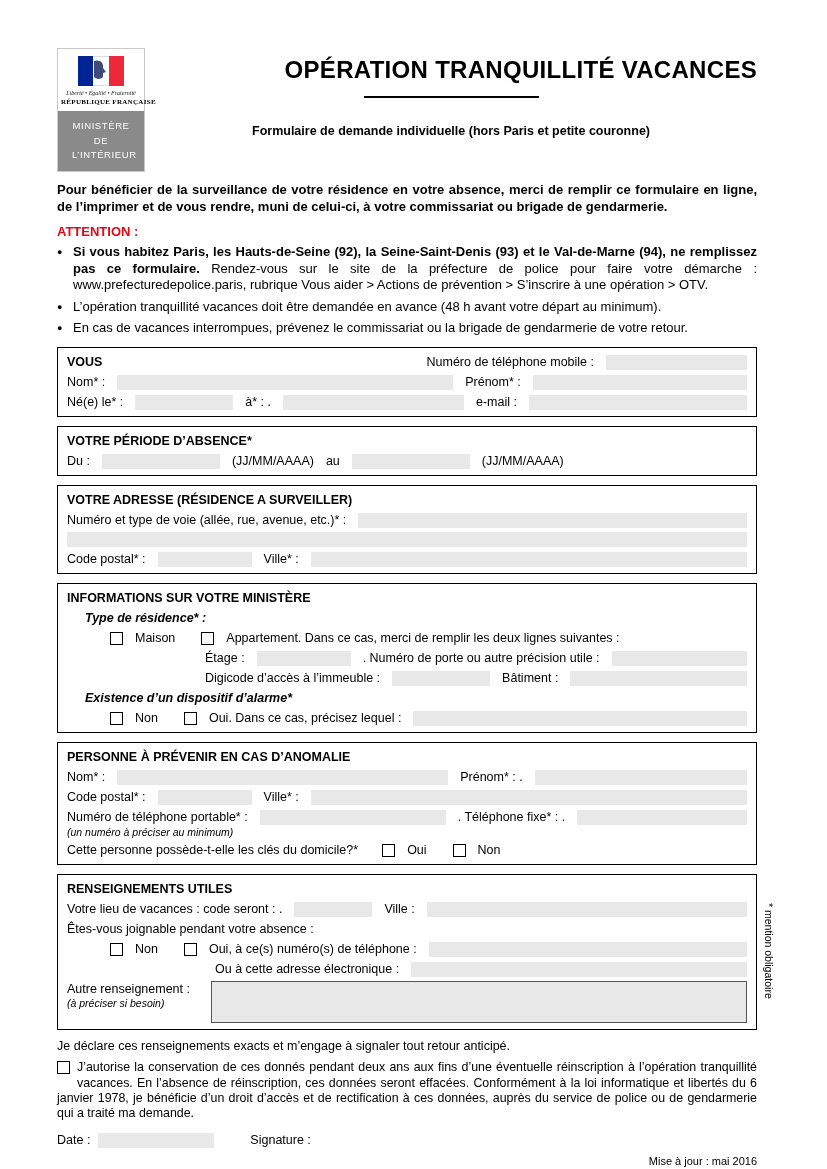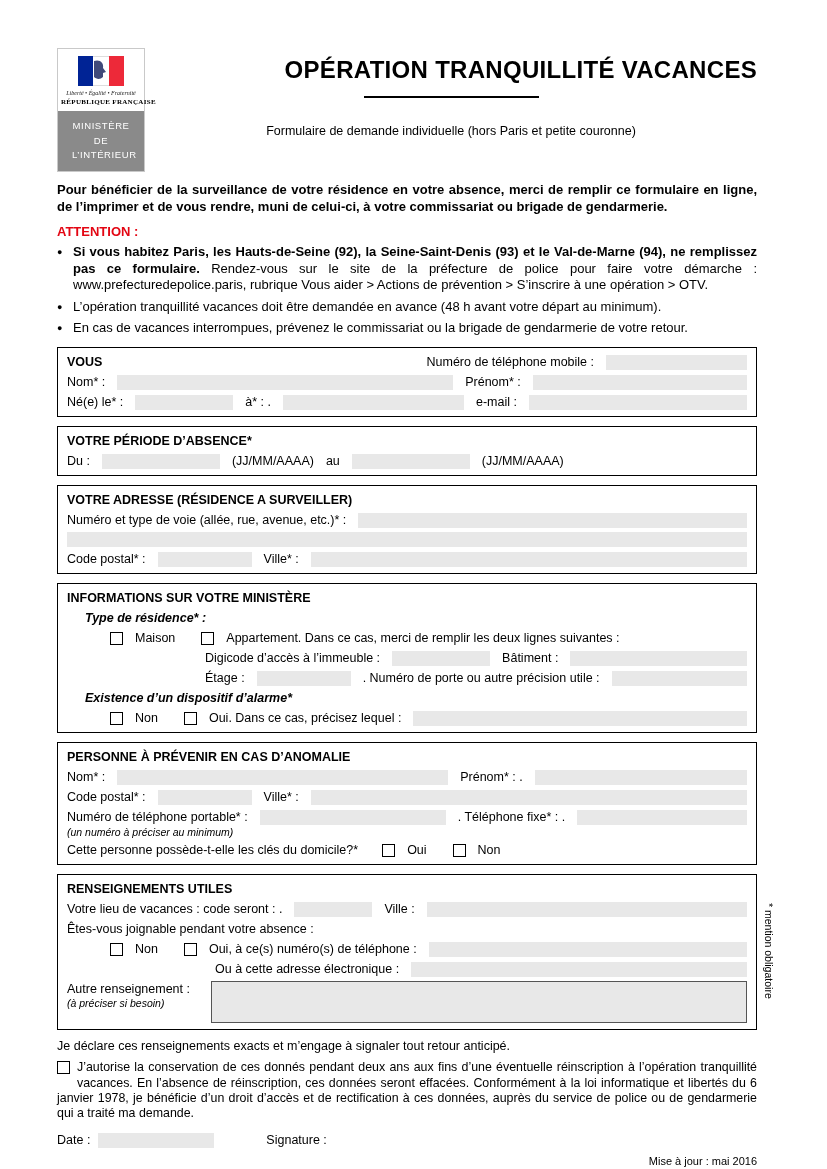--- a/index.html
+++ b/index.html
@@ -14,21 +14,21 @@
   .flag .b{flex:1;background:#002395;}
   .flag .w{flex:1;background:#fff;border-top:1px solid #ddd;border-bottom:1px solid #ddd;}
   .flag .r{flex:1;background:#ed2939;}
   .flag svg{position:absolute;left:12px;top:3px;}
   .motto{font-family:"Liberation Serif",serif;font-style:italic;font-size:6px;color:#222;white-space:nowrap;}
   .republic{font-family:"Liberation Serif",serif;font-size:7px;font-weight:bold;letter-spacing:.3px;margin-top:2px;white-space:nowrap;}
   .logo-bottom{background:#8a8a8a;color:#fff;text-align:center;padding:8px 14px;font-size:9.5px;letter-spacing:.6px;line-height:1.55;}
   .header-center{flex:1;text-align:center;padding-top:8px;}
   .title{font-size:24px;font-weight:bold;letter-spacing:.3px;margin:0;text-align:right;}
   .title-rule{width:175px;border-top:2px solid #000;margin:12px auto 0;}
-  .subtitle{font-size:12.5px;font-weight:normal;margin-top:26px;}
+  .subtitle{font-size:12.5px;font-weight:bold;margin-top:26px;}
 
   
   .intro{font-size:13px;font-weight:bold;text-align:justify;margin:6px 0 9px;line-height:1.28;}
   .attention{color:#e30613;font-weight:bold;font-size:13px;margin:0 0 5px;}
   .bullets{margin:0 0 11px;}
   .bullet{display:flex;font-size:13px;line-height:1.26;margin-bottom:5px;}
   .bullet .dot{flex:0 0 16px;font-size:9px;padding-top:3px;}
   .bullet .txt{flex:1;text-align:justify;}
   .bold{font-weight:bold;}
 
@@ -62,21 +62,21 @@
   .ind148{margin-left:148px;text-align:right;}
   .bigfield{flex:1 1 auto;min-width:0;height:36px;background:#e8e8e8;border:1px solid #555;resize:none;font-family:"Liberation Sans",sans-serif;font-size:12px;}
   .autre-row{align-items:flex-start;}
   .autre-lbls{flex:0 0 132px;}
 
   
   .declaration{font-size:12.5px;margin:0 0 7px;}
   .consent{font-size:12.4px;text-align:justify;line-height:1.24;}
   .consent-cb{float:left;margin:1px 7px 2px 0;}
   .date-row{display:flex;align-items:center;gap:8px;font-size:12.5px;margin-top:11px;}
-  .sig-lbl{margin-left:44px;}
+  .sig-lbl{margin-left:28px;}
   .update{text-align:right;font-size:11px;margin-top:7px;}
 
   .vertical-mention{position:absolute;left:763px;top:903px;writing-mode:vertical-rl;font-size:10.5px;white-space:nowrap;}
 </style>
 </head>
 <body>
 
 <div class="page">
 
   <div class="header">
@@ -187,29 +187,29 @@
     <div class="row">
       <span class="lbl sub ind18">Type de résidence* :</span>
     </div>
     <div class="row">
       <span class="cb ind43"></span>
       <span class="lbl">Maison</span>
       <span class="cb ml14"></span>
       <span class="lbl">Appartement. Dans ce cas, merci de remplir les deux lignes suivantes :</span>
     </div>
     <div class="row">
+      <span class="lbl ind138">Étage :</span>
+      <input type="text" class="field w88" style="">
+      <span class="lbl">. Numéro de porte ou autre précision utile :</span>
+      <input type="text" class="field grow" style="">
+    </div>
+    <div class="row">
       <span class="lbl ind138">Digicode d’accès à l’immeuble :</span>
       <input type="text" class="field w92" style="">
       <span class="lbl">Bâtiment :</span>
-      <input type="text" class="field grow" style="">
-    </div>
-    <div class="row">
-      <span class="lbl ind138">Étage :</span>
-      <input type="text" class="field w88" style="">
-      <span class="lbl">. Numéro de porte ou autre précision utile :</span>
       <input type="text" class="field grow" style="">
     </div>
     <div class="row">
       <span class="lbl sub ind18">Existence d’un dispositif d’alarme*</span>
     </div>
     <div class="row">
       <span class="cb ind43"></span>
       <span class="lbl">Non</span>
       <span class="cb ml14"></span>
       <span class="lbl">Oui. Dans ce cas, précisez lequel :</span>

